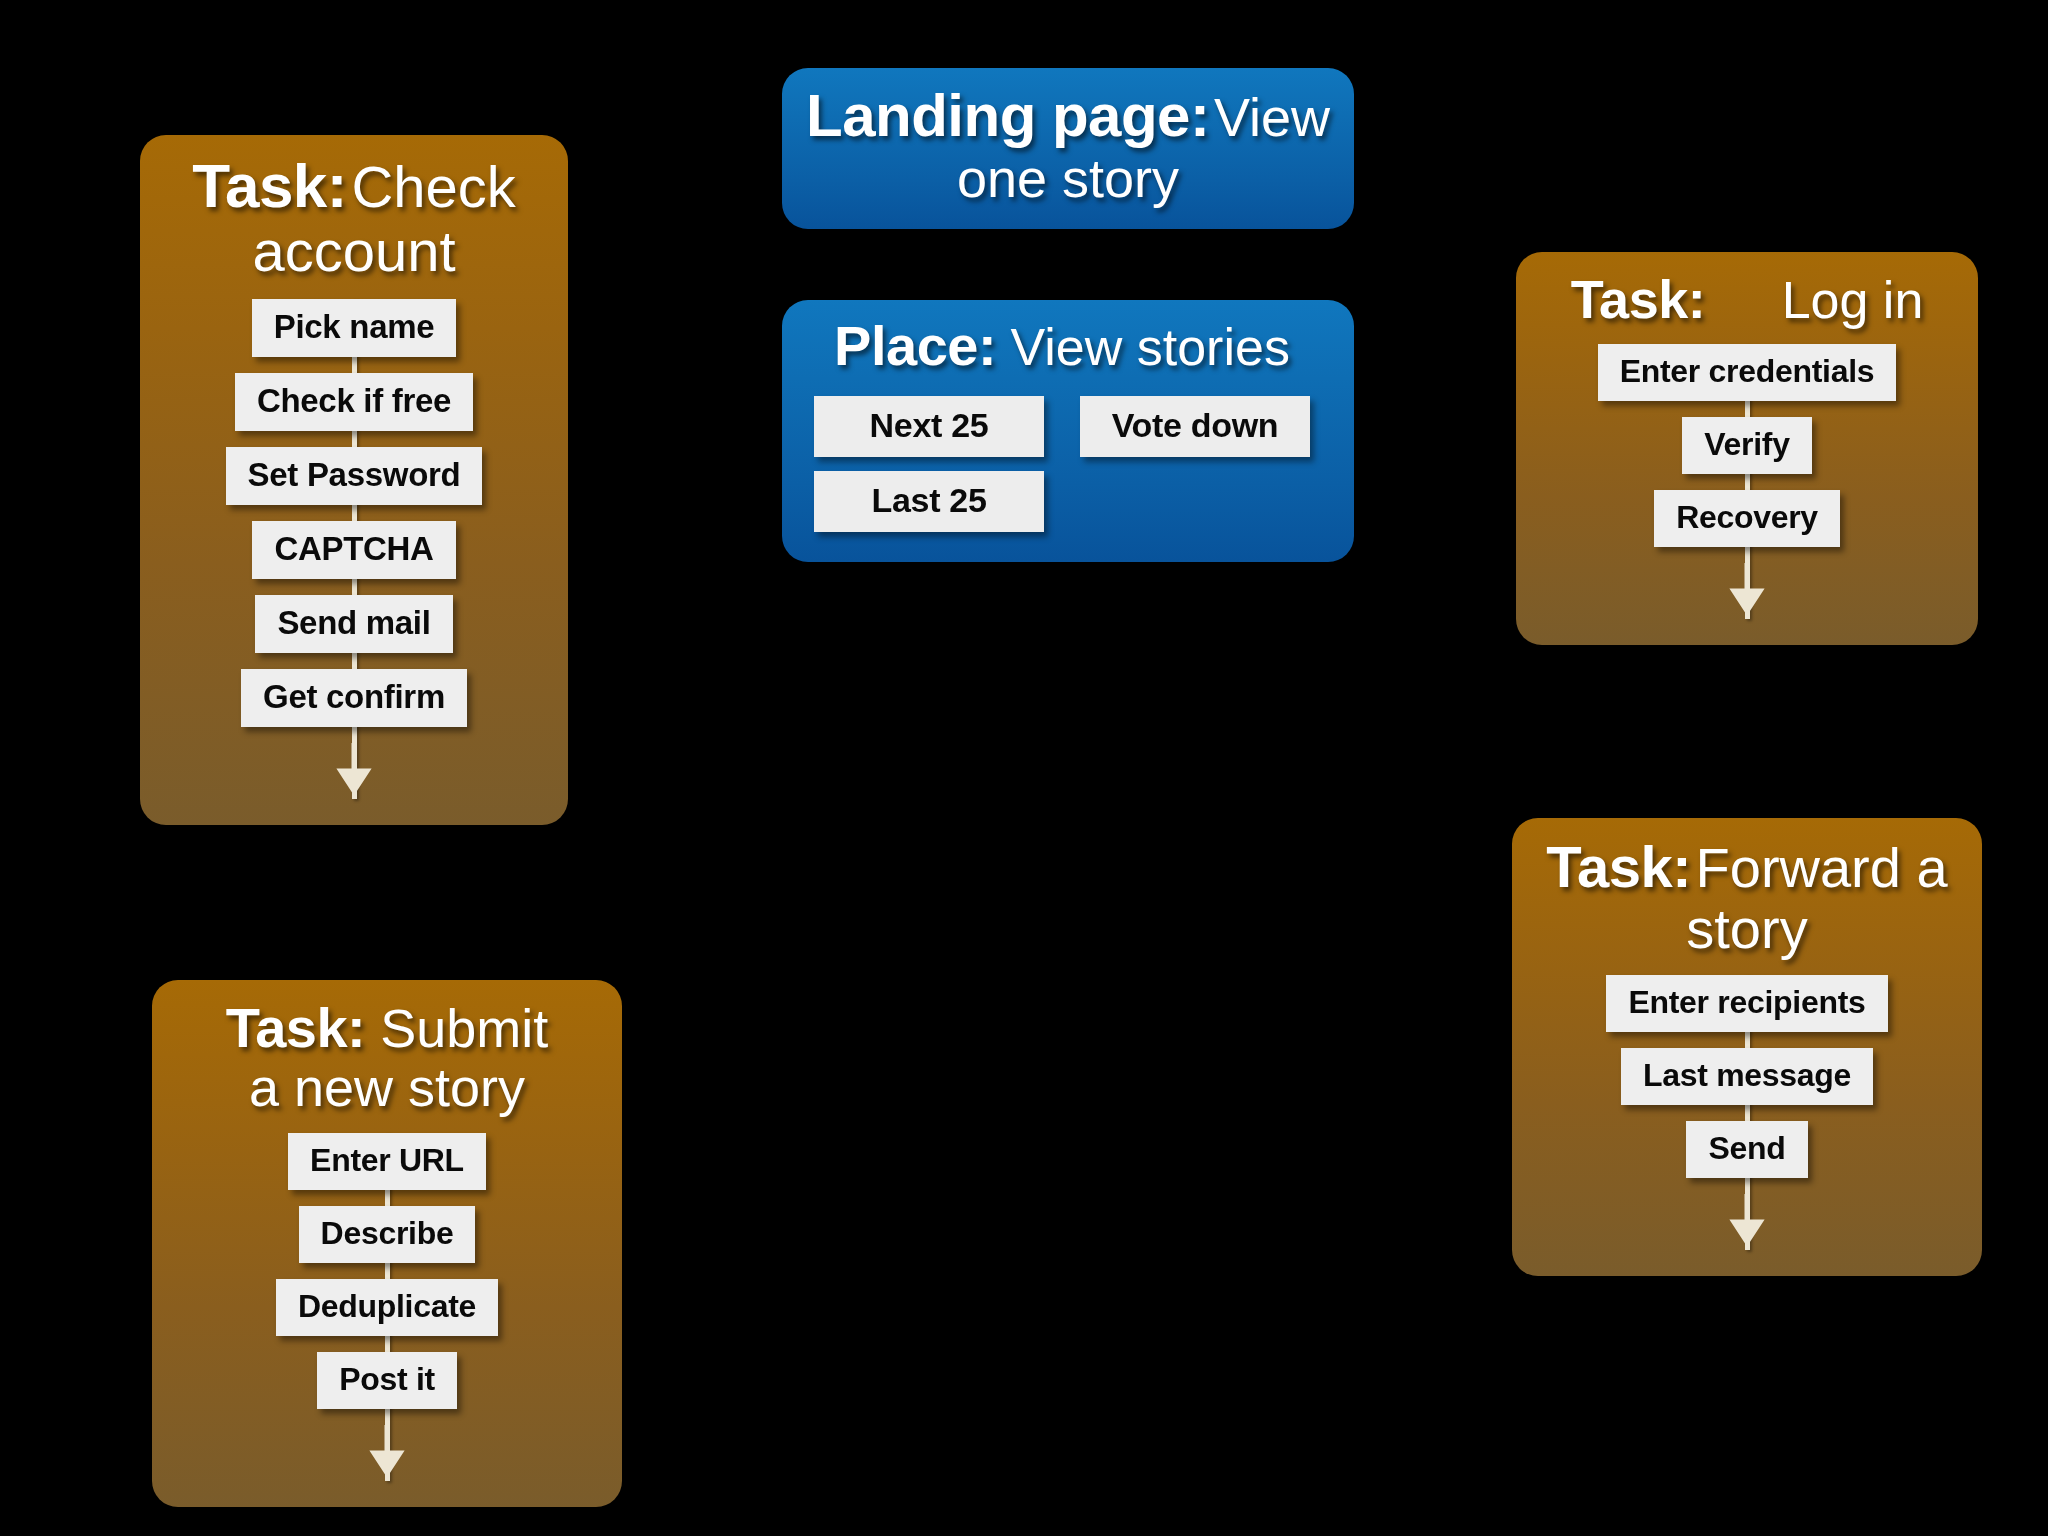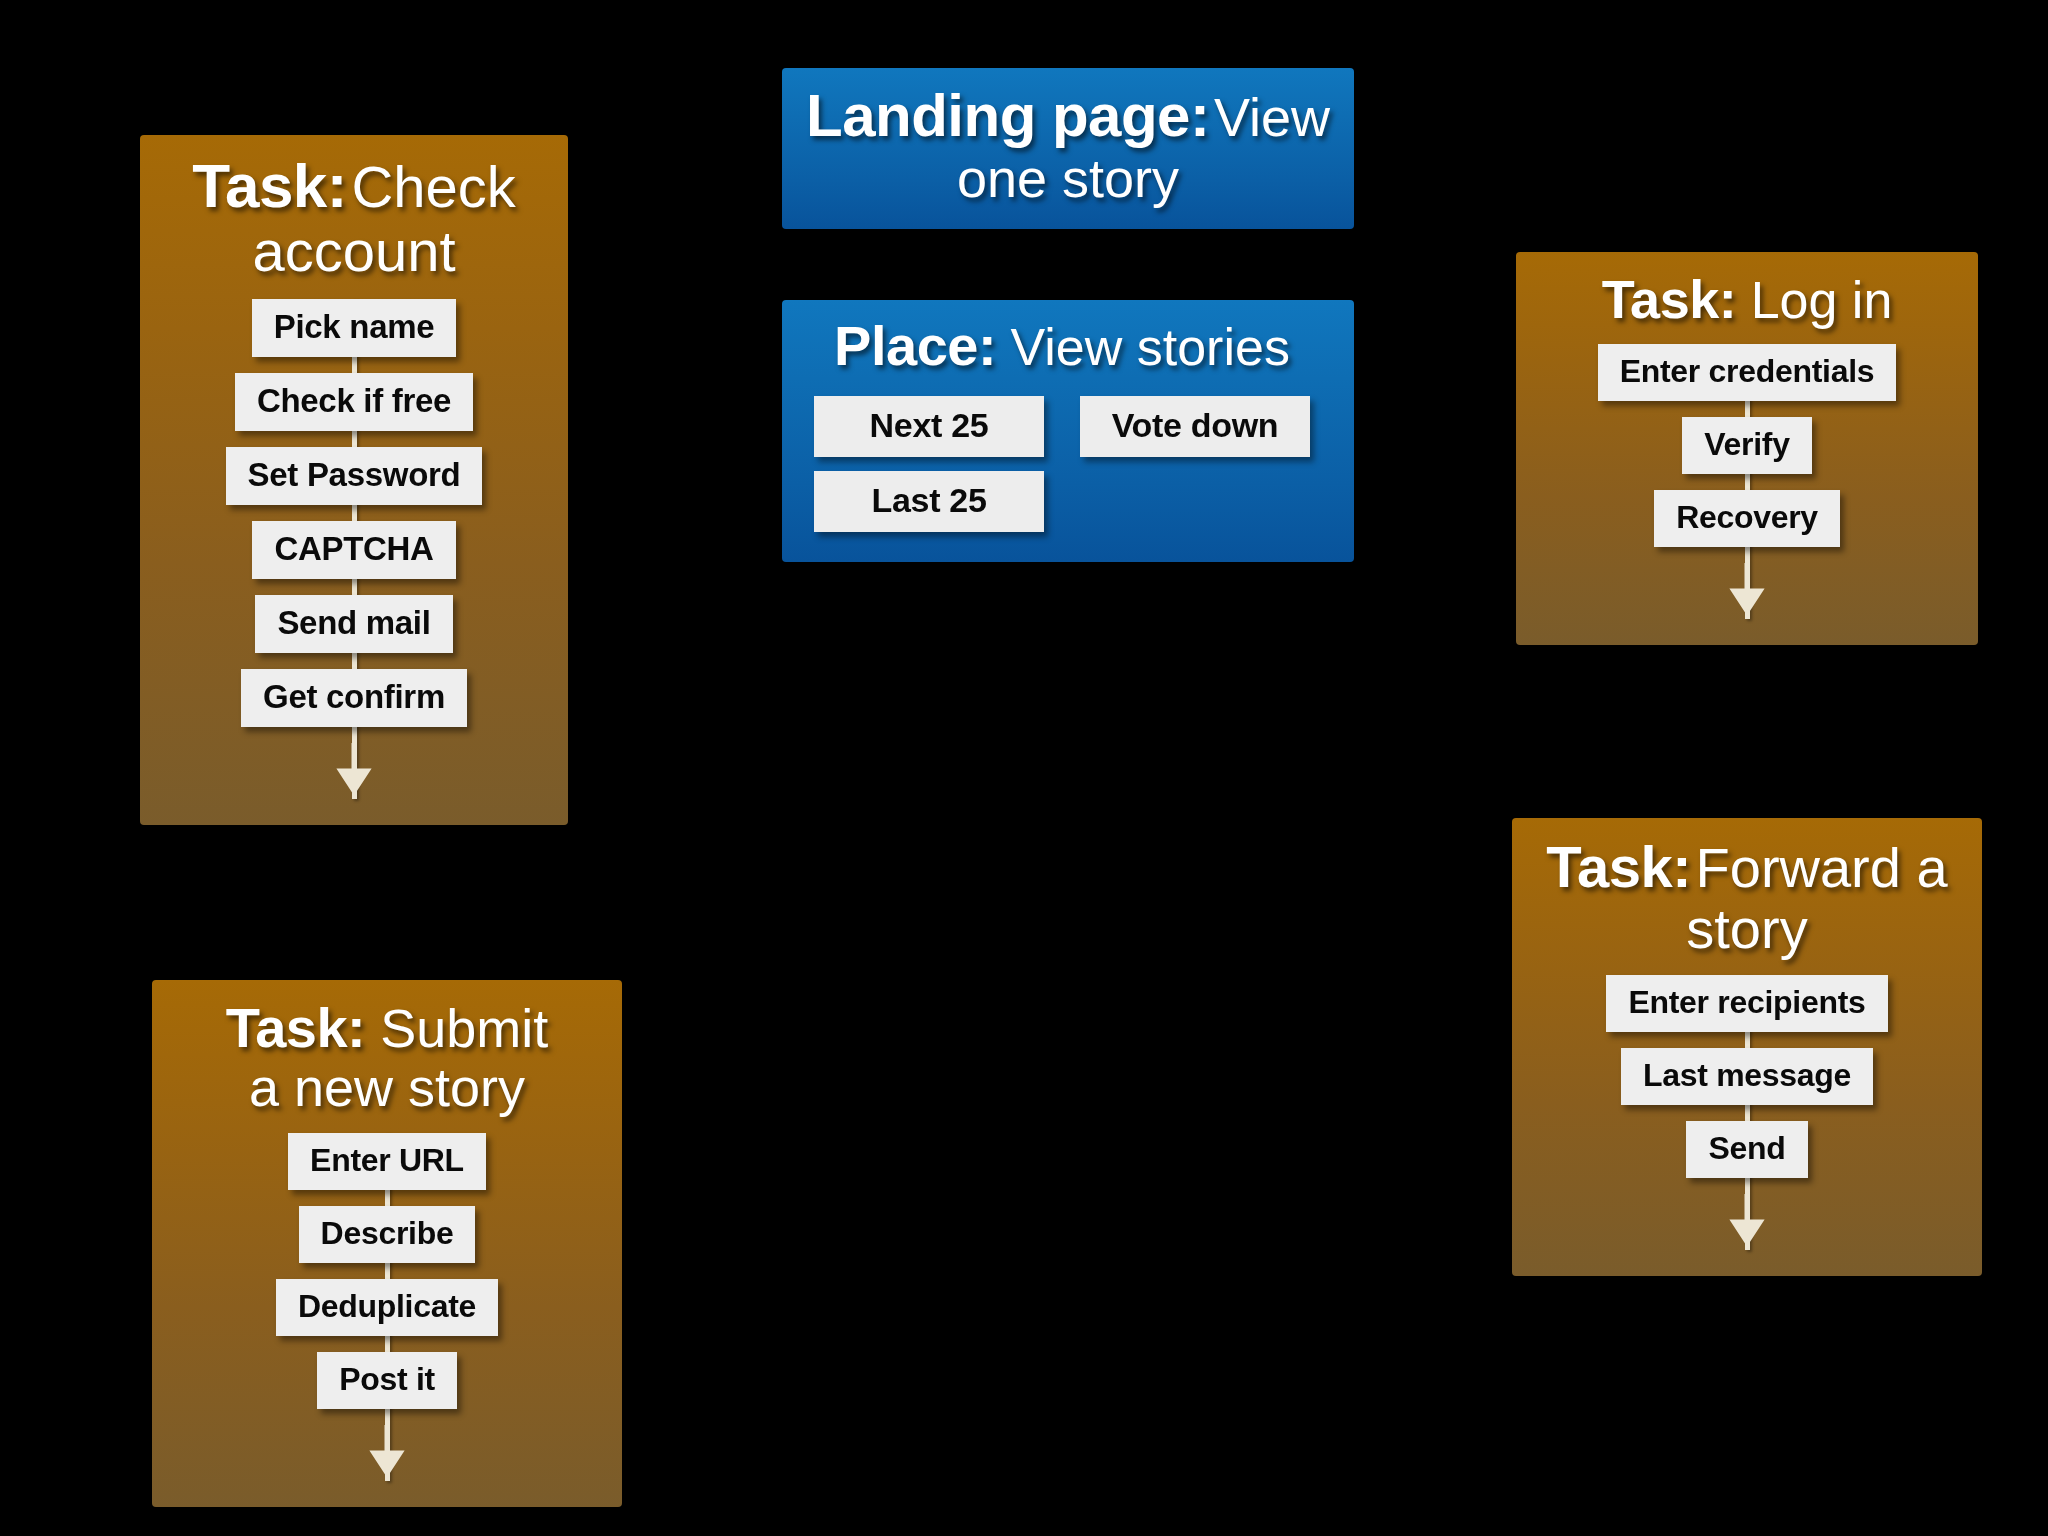--- a/index.html
+++ b/index.html
@@ -18,21 +18,21 @@
 
   .stage {
     position: absolute;
     inset: 0;
     background: #000000;
   }
 
   
   .card {
     position: absolute;
-    border-radius: 4px;
+    border-radius: 26px;
     box-sizing: border-box;
     padding: 18px 22px 26px 22px;
     display: flex;
     flex-direction: column;
     align-items: center;
   }
   .card.orange {
     background: linear-gradient(to bottom, #A66A06 0%, #9A6410 28%, #8A5E1E 62%, #7A5C2B 100%);
   }
   .card.blue {
@@ -148,21 +148,21 @@
   #card-submit-story {
     left: 140px;  top: 980px;  width: 470px; margin-left: 12px;
   }
 
   
   #card-landing-page .t-strong { font-size: 60px; }
   #card-landing-page .t-light  { font-size: 54px; }
   #card-view-stories .t-strong { font-size: 56px; }
   #card-view-stories .t-light  { font-size: 52px; }
   #card-log-in .t-strong { font-size: 54px; }
-  #card-log-in .t-light  { font-size: 52px; }
+  #card-log-in .t-light  { font-size: 52px; margin-left: 31px; }
   #card-submit-story .t-strong { font-size: 56px; }
   #card-submit-story .t-light  { font-size: 54px; }
   #card-forward-story .t-strong { font-size: 58px; }
   #card-forward-story .t-light  { font-size: 56px; }
 
   #card-log-in .step,
   #card-forward-story .step,
   #card-submit-story .step { font-size: 32px; }
 </style>
 </head>

